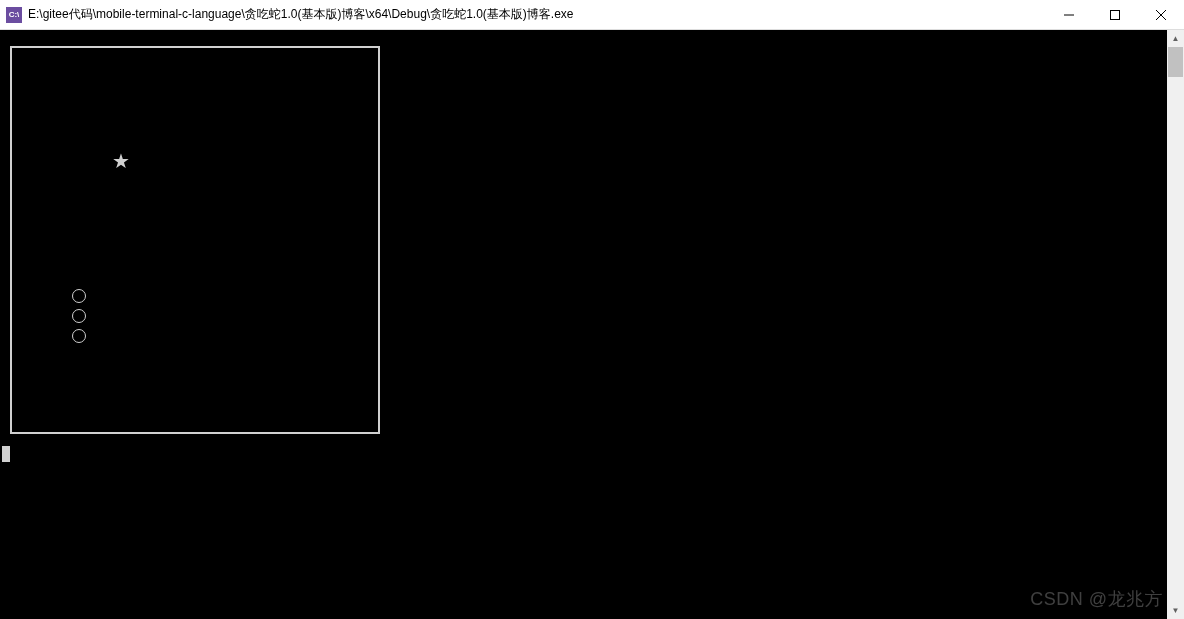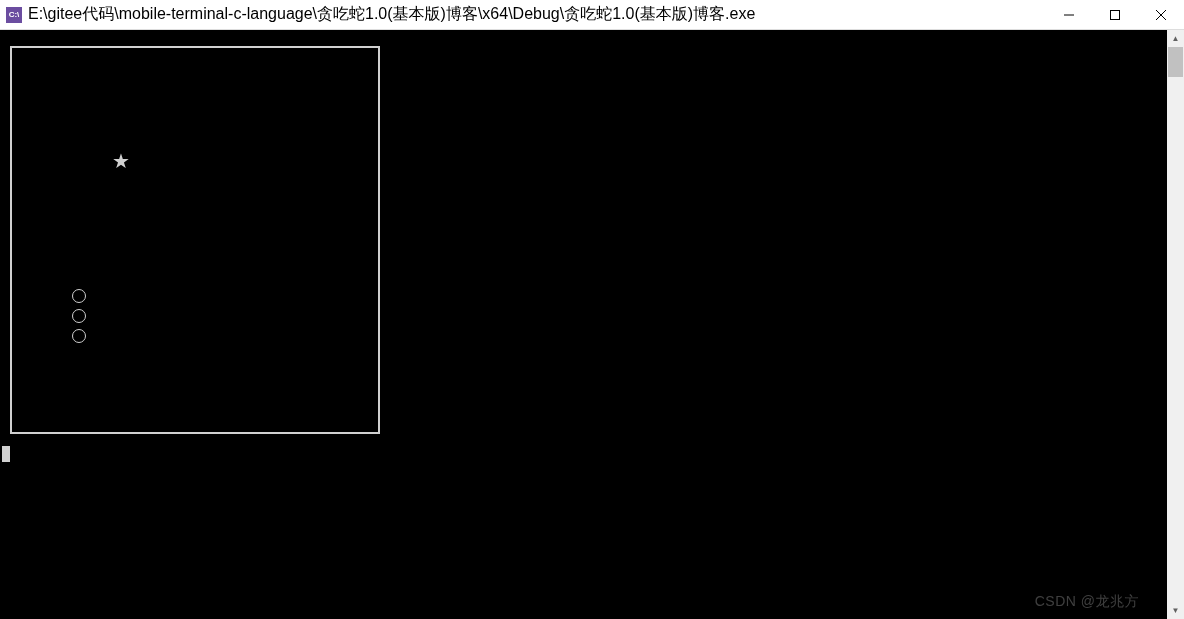--- a/index.html
+++ b/index.html
@@ -29,21 +29,21 @@
       background: #6b4da0;
       margin-right: 6px;
       display: inline-flex;
       align-items: center;
       justify-content: center;
       color: #fff;
       font-size: 8px;
       font-weight: bold;
     }
     .title-text {
-      font-size: 16px;
+      font-size: 12px;
       color: #000;
       flex: 1;
       white-space: nowrap;
       overflow: hidden;
     }
     .window-controls {
       display: flex;
       height: 100%;
     }
     .win-btn {
@@ -115,24 +115,24 @@
       border-radius: 50%;
     }
     .cursor-block {
       position: absolute;
       width: 8px;
       height: 16px;
       background: #d0d0d0;
     }
     .watermark {
       position: absolute;
-      right: 28px;
+      right: 4px;
       bottom: 8px;
       color: rgba(180,180,180,0.35);
-      font-size: 14px;
+      font-size: 18px;
       letter-spacing: 0.5px;
     }
   </style>
 </head>
 <body>
 
 <div class="titlebar">
   <div class="app-icon">C:\</div>
   <div class="title-text">E:\gitee代码\mobile-terminal-c-language\贪吃蛇1.0(基本版)博客\x64\Debug\贪吃蛇1.0(基本版)博客.exe</div>
   <div class="window-controls">

